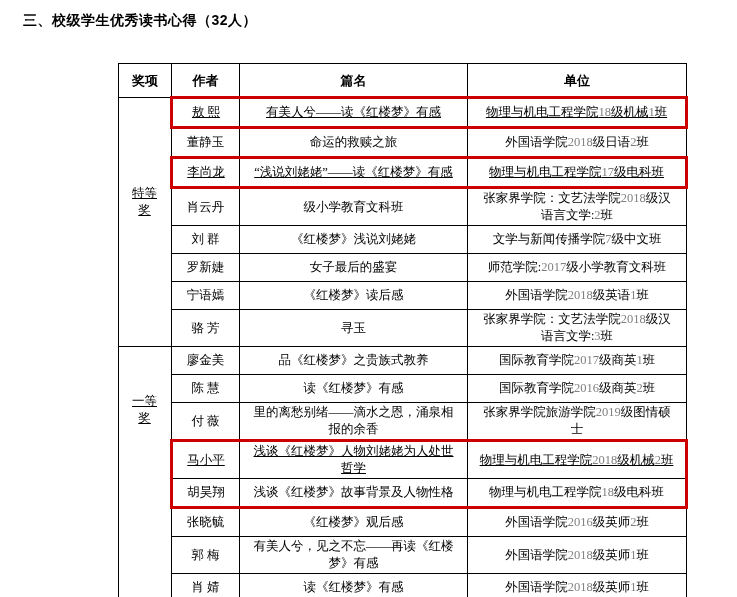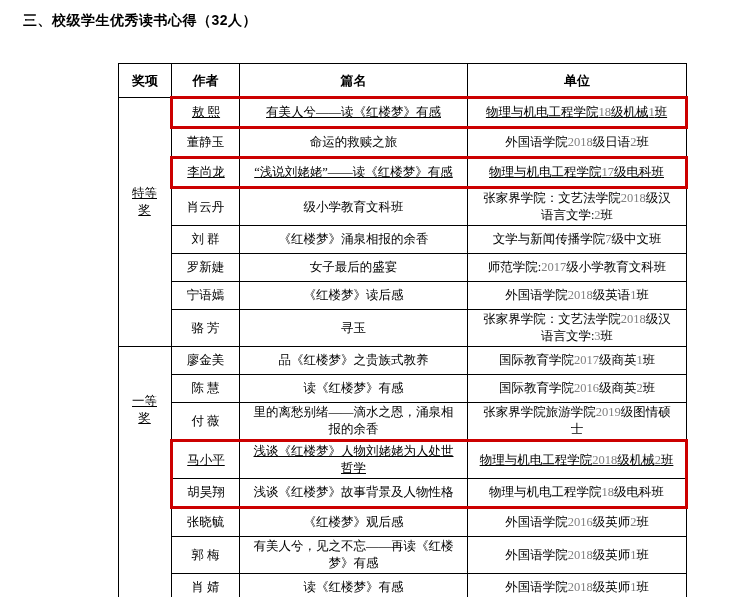--- a/index.html
+++ b/index.html
@@ -73,21 +73,21 @@
           <td class="hl-t hl-b">“浅说刘姥姥”——读《红楼梦》有感</td>
           <td class="hl-t hl-b hl-r">物理与机电工程学院<span class="num">17</span>级电科班</td>
         </tr>
         <tr>
           <td>肖云丹</td>
           <td>级小学教育文科班</td>
           <td>张家界学院：文艺法学院<span class="num">2018</span>级汉语言文学:<span class="num">2</span>班</td>
         </tr>
         <tr>
           <td>刘 群</td>
-          <td>《红楼梦》涌泉相报的余香</td>
+          <td>《红楼梦》浅说刘姥姥</td>
           <td>文学与新闻传播学院<span class="num">7</span>级中文班</td>
         </tr>
         <tr>
           <td>罗新婕</td>
           <td>女子最后的盛宴</td>
           <td>师范学院:<span class="num">2017</span>级小学教育文科班</td>
         </tr>
         <tr>
           <td>宁语嫣</td>
           <td>《红楼梦》读后感</td>

